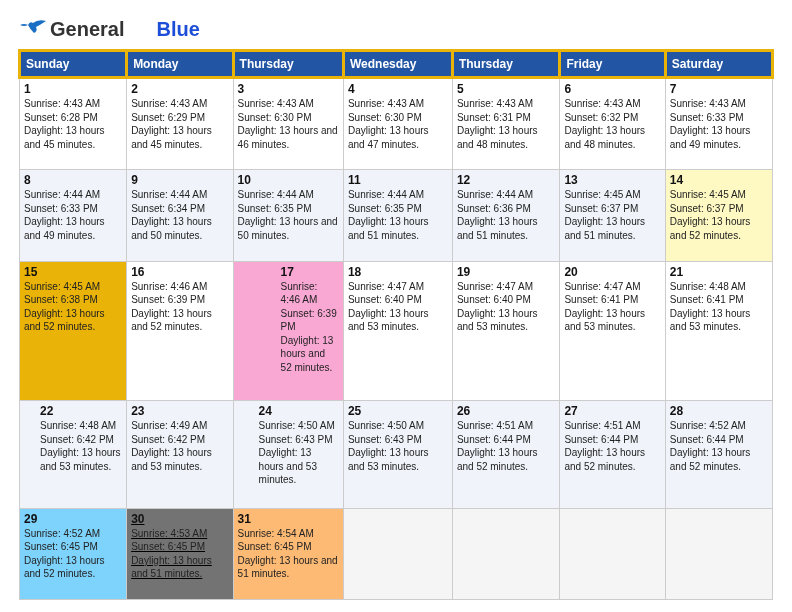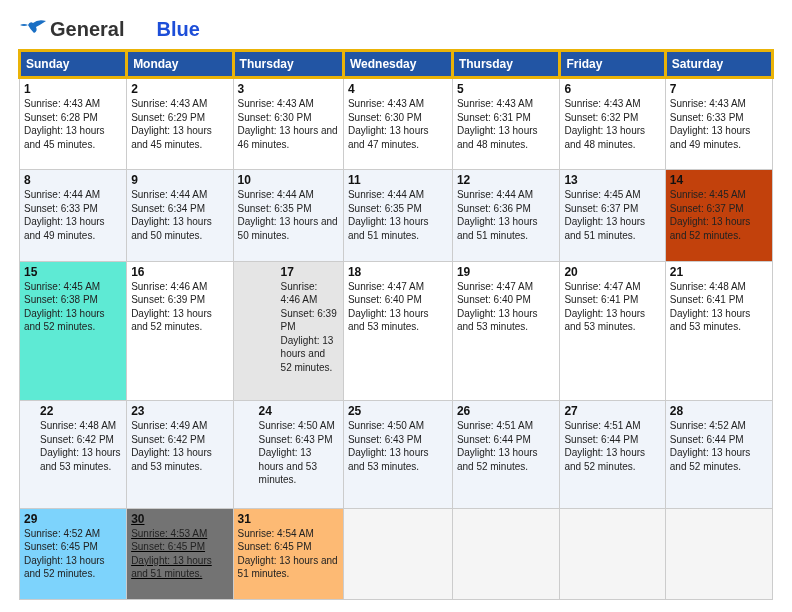--- a/index.html
+++ b/index.html
@@ -172,35 +172,35 @@
         <span class="day-info">Sunrise: 4:44 AM<br>Sunset: 6:35 PM<br>Daylight: 13 hours and 51 minutes.</span>
       </td>
           <td style="background: rgb(240, 244, 250);">
         <span class="day-num">12</span>
         <span class="day-info">Sunrise: 4:44 AM<br>Sunset: 6:36 PM<br>Daylight: 13 hours and 51 minutes.</span>
       </td>
           <td style="background: rgb(240, 244, 250);">
         <span class="day-num">13</span>
         <span class="day-info">Sunrise: 4:45 AM<br>Sunset: 6:37 PM<br>Daylight: 13 hours and 51 minutes.</span>
       </td>
-          <td style="background: #c2410c;">
+          <td style="background: #fef9c3;">
         <span class="day-num">14</span>
         <span class="day-info">Sunrise: 4:45 AM<br>Sunset: 6:37 PM<br>Daylight: 13 hours and 52 minutes.</span>
       </td>
         </tr>
         <tr>
-          <td style="background: #5eead4;">
+          <td style="background: #eab308;">
         <span class="day-num">15</span>
         <span class="day-info">Sunrise: 4:45 AM<br>Sunset: 6:38 PM<br>Daylight: 13 hours and 52 minutes.</span>
       </td>
           <td style="background: rgb(255, 255, 255);">
         <span class="day-num">16</span>
         <span class="day-info">Sunrise: 4:46 AM<br>Sunset: 6:39 PM<br>Daylight: 13 hours and 52 minutes.</span>
       </td>
-          <td style="background: #e5e5e5; padding-left: 47px;">
+          <td style="background: #f9a8d4; padding-left: 47px;">
         <span class="day-num">17</span>
         <span class="day-info">Sunrise: 4:46 AM<br>Sunset: 6:39 PM<br>Daylight: 13 hours and 52 minutes.</span>
       </td>
           <td style="background: rgb(255, 255, 255);">
         <span class="day-num">18</span>
         <span class="day-info">Sunrise: 4:47 AM<br>Sunset: 6:40 PM<br>Daylight: 13 hours and 53 minutes.</span>
       </td>
           <td style="background: rgb(255, 255, 255);">
         <span class="day-num">19</span>
         <span class="day-info">Sunrise: 4:47 AM<br>Sunset: 6:40 PM<br>Daylight: 13 hours and 53 minutes.</span>

